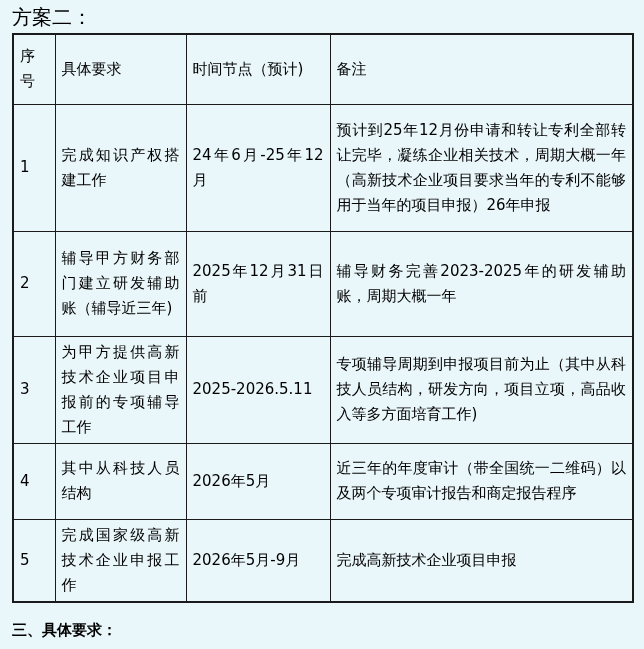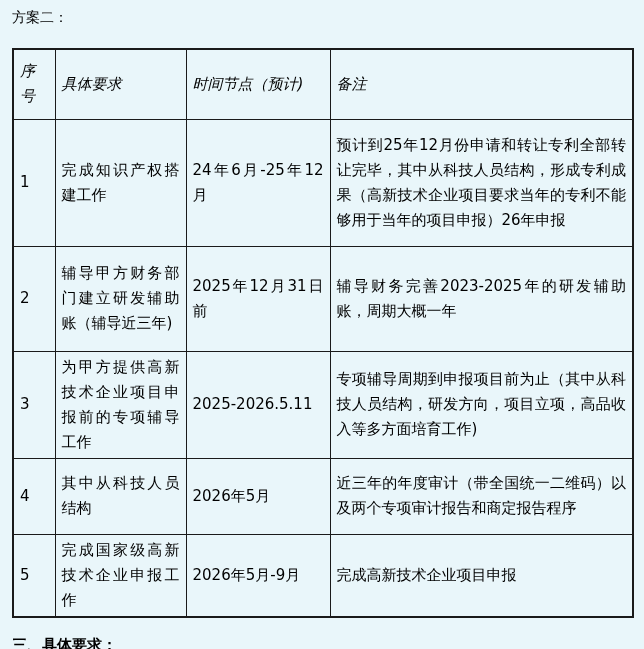--- a/index.html
+++ b/index.html
@@ -10,23 +10,23 @@
     font-family: "DejaVu Sans", "Liberation Sans", sans-serif;
   }
   .page {
     width: 644px;
     min-height: 649px;
     box-sizing: border-box;
     padding: 6px 12px 10px 12px;
     background: #e9f6fa;
   }
   .doc-title {
-    font-size: 14px;
+    font-size: 20px;
     line-height: 22px;
-    margin-bottom: 20px;
+    margin-bottom: 5px;
     text-align: left;
   }
   table.plan {
     border-collapse: collapse;
     table-layout: fixed;
     width: 620px;
     border: 2px solid #1a1a1a;
     background: transparent;
   }
   table.plan th, table.plan td {
@@ -39,21 +39,21 @@
     text-align: justify;
     text-align-last: left;
     word-break: break-all;
     overflow-wrap: anywhere;
   }
   .col-no    { width: 42px; }
   .col-svc   { width: 131px; }
   .col-time  { width: 144px; }
   .col-note  { width: 303px; }
   td.c-no, th.c-no { text-align: center; text-align-last: center; }
-  tr.hr { height: 70px; font-style: italic; }
+  tr.hr { height: 70px; }
   tr.r1 { height: 127px; }
   tr.r2 { height: 105px; }
   tr.r3 { height: 104px; }
   tr.r4 { height: 76px; }
   tr.r5 { height: 78px; }
   .footer-block { margin-top: 13px; }
   .footer-line {
     font-size: 15px;
     line-height: 28px;
     text-align: left;
@@ -80,21 +80,21 @@
         <th>具体要求</th>
         <th>时间节点（预计)</th>
         <th>备注</th>
       </tr>
     </thead>
     <tbody>
       <tr class="r1">
         <td class="c-no">1</td>
         <td>完成知识产权搭建工作</td>
         <td>24年6月-25年12月</td>
-        <td>预计到25年12月份申请和转让专利全部转让完毕，其中从科技人员结构，形成专利成果（高新技术企业项目要求当年的专利不能够用于当年的项目申报）26年申报</td>
+        <td>预计到25年12月份申请和转让专利全部转让完毕，凝练企业相关技术，周期大概一年（高新技术企业项目要求当年的专利不能够用于当年的项目申报）26年申报</td>
       </tr>
       <tr class="r2">
         <td class="c-no">2</td>
         <td>辅导甲方财务部门建立研发辅助账（辅导近三年)</td>
         <td>2025年12月31日前</td>
         <td>辅导财务完善2023-2025年的研发辅助账，周期大概一年</td>
       </tr>
       <tr class="r3">
         <td class="c-no">3</td>
         <td>为甲方提供高新技术企业项目申报前的专项辅导工作</td>

